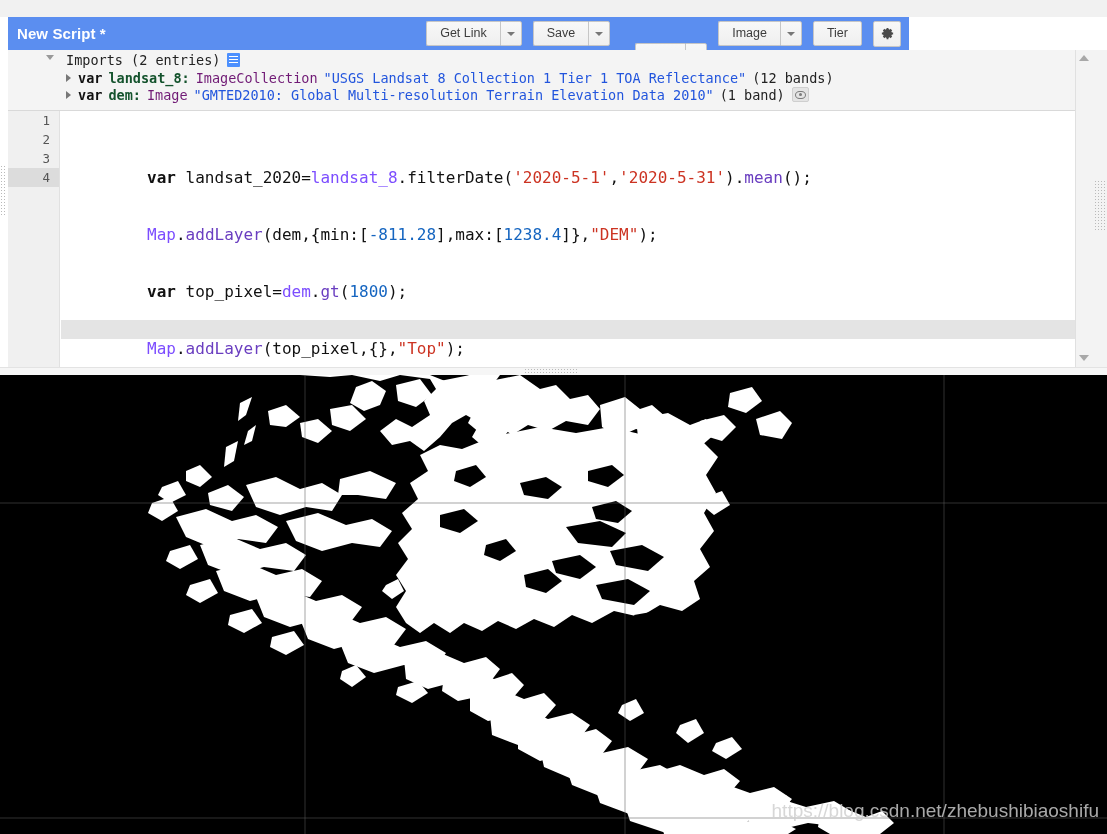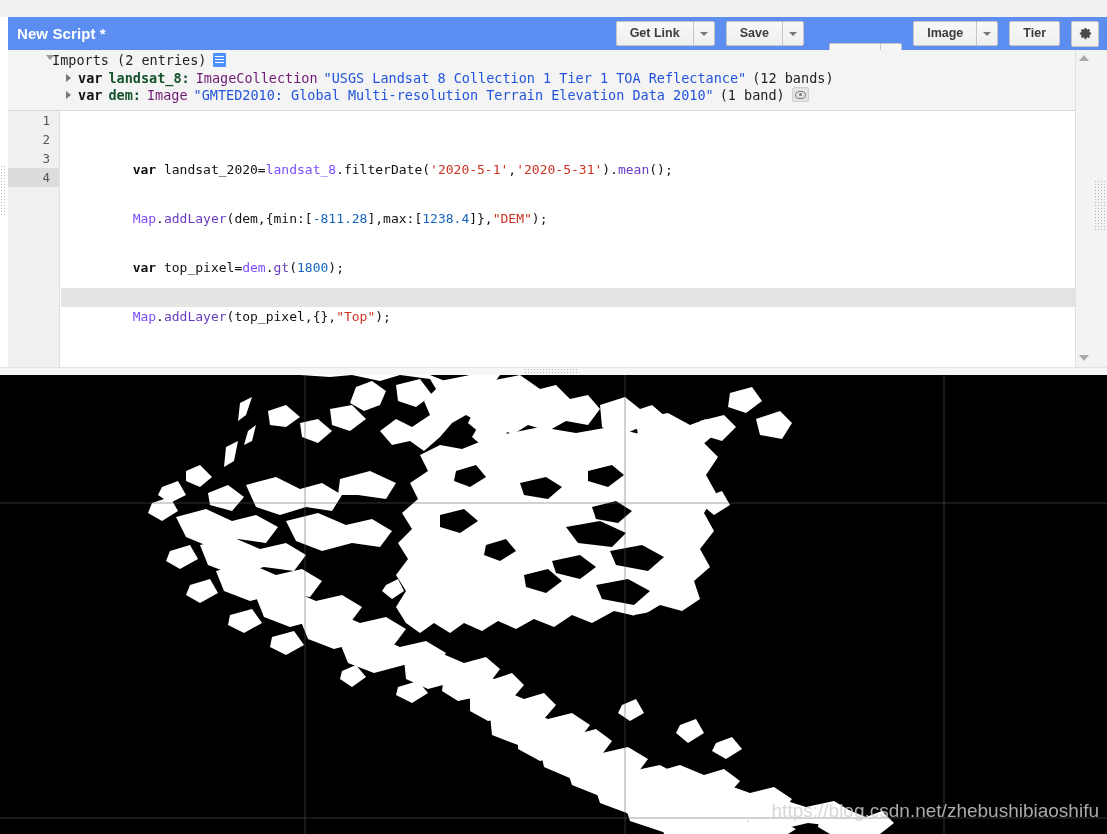--- a/index.html
+++ b/index.html
@@ -20,21 +20,21 @@
   
   .top-strip {
     position: absolute; left: 0; top: 0;
     width: 1107px; height: 17px;
     background: #f1f1f1;
   }
 
   
   .toolbar {
     position: absolute; left: 8px; top: 17px;
-    width: 1099px; height: 33px;
+    width: 901px; height: 33px;
     background: #5b8ef0;
     display: flex; align-items: center;
   }
   .script-title {
     color: #ffffff;
     font-size: 15px;
     font-weight: bold;
     margin-left: 9px;
     letter-spacing: .1px;
     white-space: nowrap;
@@ -43,21 +43,21 @@
   .toolbar-spacer { flex: 1; }
   .btn-group {
     display: flex; align-items: stretch;
     margin-right: 11px; height: 25px;
   }
   .gbtn {
     background: linear-gradient(#f8f8f8, #efefef);
     border: 1px solid #c6c6c6;
     color: #3c3c3c;
     font-size: 12.5px;
-    font-weight: bold;
+    font-weight: normal;
     font-family: "Liberation Sans", sans-serif;
     padding: 0 13px;
     height: 25px;
     line-height: 23px;
     border-radius: 2px;
     cursor: pointer;
     white-space: nowrap;
     user-select: none;
   }
   .gbtn.has-menu { border-radius: 2px 0 0 2px; border-right: none; }
@@ -103,21 +103,21 @@
     white-space: nowrap;
   }
   .caret-down {
     position: absolute; left: 46px; top: 55px;
     width: 0; height: 0;
     border-left: 4px solid transparent;
     border-right: 4px solid transparent;
     border-top: 5px solid #999;
     cursor: pointer;
   }
-  .imports-title { font-size: 13.5px; color: #222; }
+  .imports-title { margin-left: 14px; font-size: 13.5px; color: #222; }
   .doc-icon {
     display: inline-block; margin-left: 7px; vertical-align: -2px;
     width: 13px; height: 14px;
     background: #4d90fe; border-radius: 1px;
     position: relative;
   }
   .doc-icon::before {
     content: ""; position: absolute; left: 2px; top: 3px;
     width: 9px; height: 1.5px; background: #fff;
     box-shadow: 0 3px 0 #fff, 0 6px 0 #fff;
@@ -174,21 +174,21 @@
     font-family: "DejaVu Sans Mono", "Liberation Mono", monospace;
     font-size: 12.5px;
     color: #555;
     user-select: none;
   }
   .ln.active { background: #dcdcdc; }
   .code-area {
     position: absolute; left: 53px; top: 0;
     right: 0; height: 256px;
     font-family: "DejaVu Sans Mono", "Liberation Mono", monospace;
-    font-size: 13px;
+    font-size: 16px;
     white-space: pre;
   }
   .cline {
     height: 19px; line-height: 19px;
     padding-left: 9px;
   }
   .cline.active { background: #e4e4e4; }
   .t-kw    { color: #111; font-weight: bold; }
   .t-plain { color: #111; }
   .t-obj   { color: #7c4dff; }

